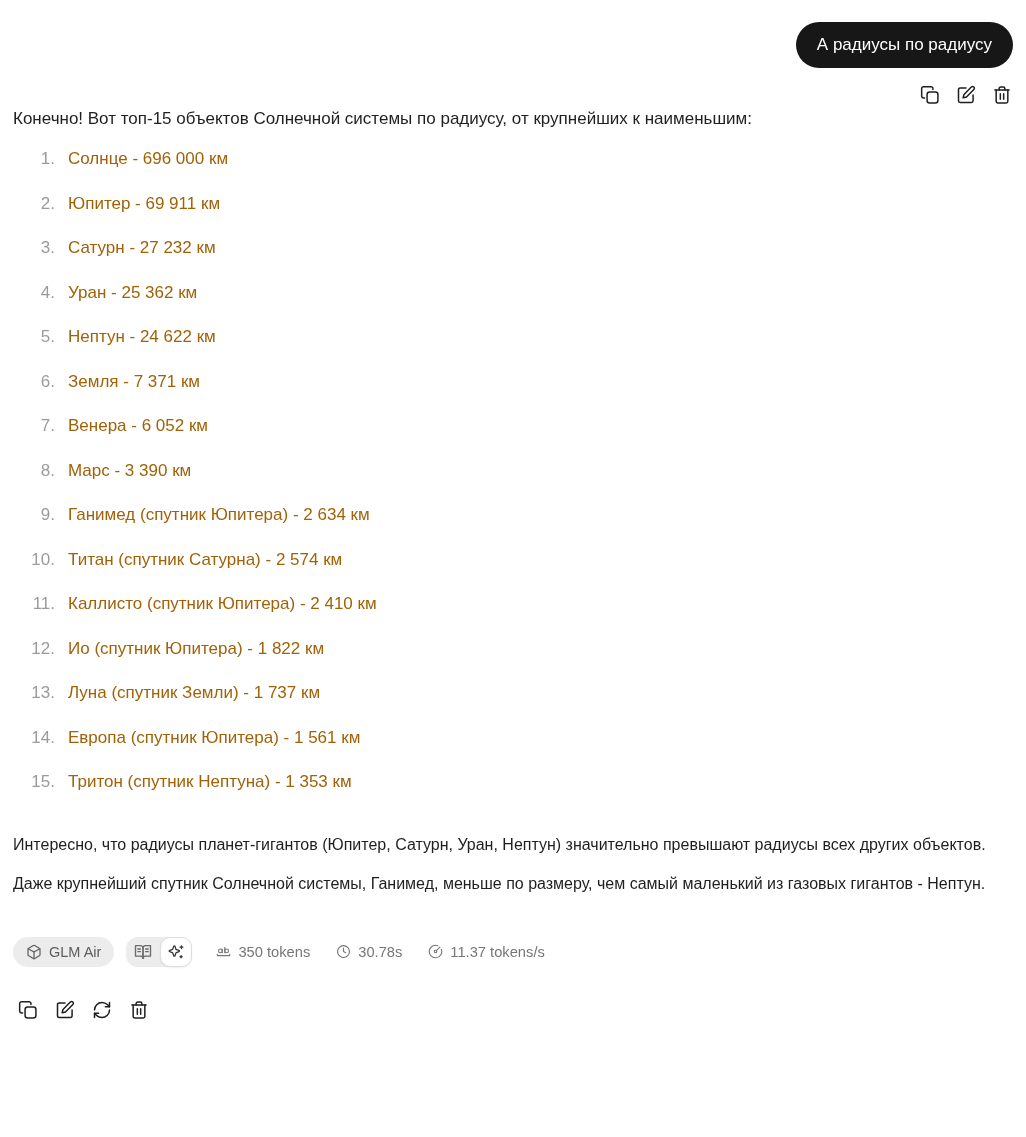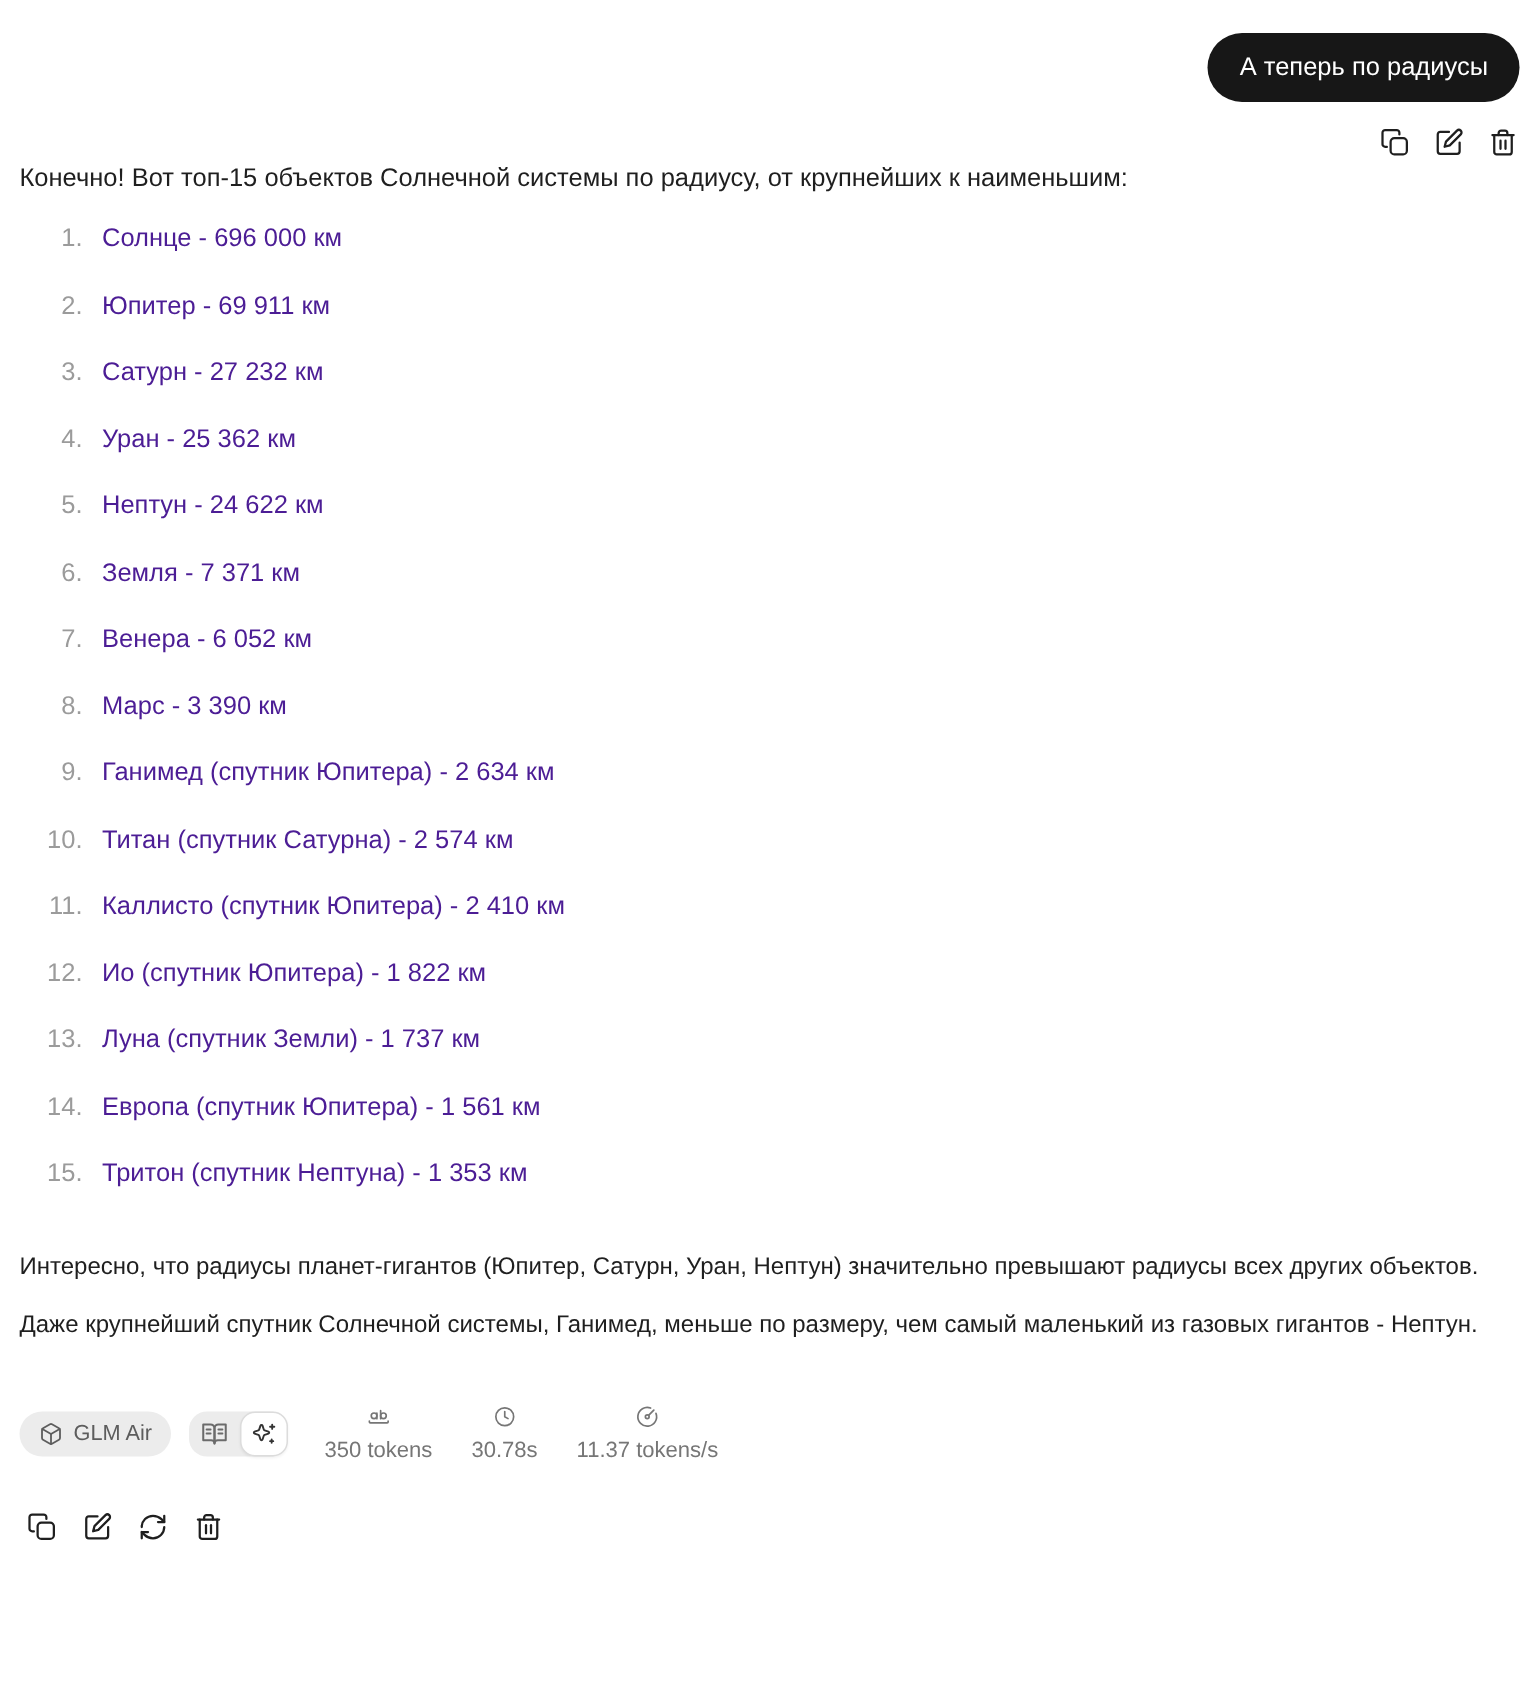--- a/index.html
+++ b/index.html
@@ -51,21 +51,21 @@
     font-size: 17px;
     line-height: 28px;
     margin-bottom: 16.5px;
   }
   .li-num {
     width: 42px;
     flex-shrink: 0;
     text-align: right;
     color: #9b9b9b;
   }
-  .li-text { margin-left: 13px; color: #4c1d95; }
+  .li-text { margin-left: 13px; color: #a16207; }
   .outro {
     font-size: 16px;
     line-height: 38.5px;
     margin-top: 30px;
     color: #1f1f1f;
     max-width: 1000px;
   }
 
   
   .meta-row {
@@ -100,21 +100,21 @@
     background: #ffffff;
     border: 1px solid #dcdcdc;
     border-radius: 10px;
     width: 32px; height: 30px;
     display: flex; align-items: center; justify-content: center;
     cursor: pointer; color: #333333;
     box-shadow: 0 1px 2px rgba(0,0,0,0.06);
   }
   .control-sparkles svg { width: 17px; height: 17px; }
   .stats { display: flex; align-items: center; gap: 26px; margin-left: 24px; }
-  .stat { display: flex; align-items: center; gap: 7px; font-size: 14.7px; color: #767676; flex-direction: column; }
+  .stat { display: flex; gap: 7px; font-size: 14.7px; color: #767676; }
   .stat svg { width: 15px; height: 15px; }
 
   
   .assistant-actions {
     display: flex; align-items: center; gap: 17px;
     margin-top: 33px; padding-left: 5px;
   }
 </style>
 </head>
 <body>
@@ -173,21 +173,21 @@
       <circle cx="12" cy="12" r="2"></circle>
       <path d="M13.4 10.6 19 5"></path>
     </g>
   </defs>
 </svg>
 
 <div class="page">
 
   <div class="user-row">
     <div class="user-bubble">
-      <span>А теперь по радиусы</span>
+      <span>А радиусы по радиусу</span>
     </div>
   </div>
 
   <div class="user-actions">
     <button class="icon-btn" title="Copy">
       <svg viewBox="0 0 24 24">
           <use href="#def-copy"></use>
         </svg>
     </button>
     <button class="icon-btn" title="Edit">

